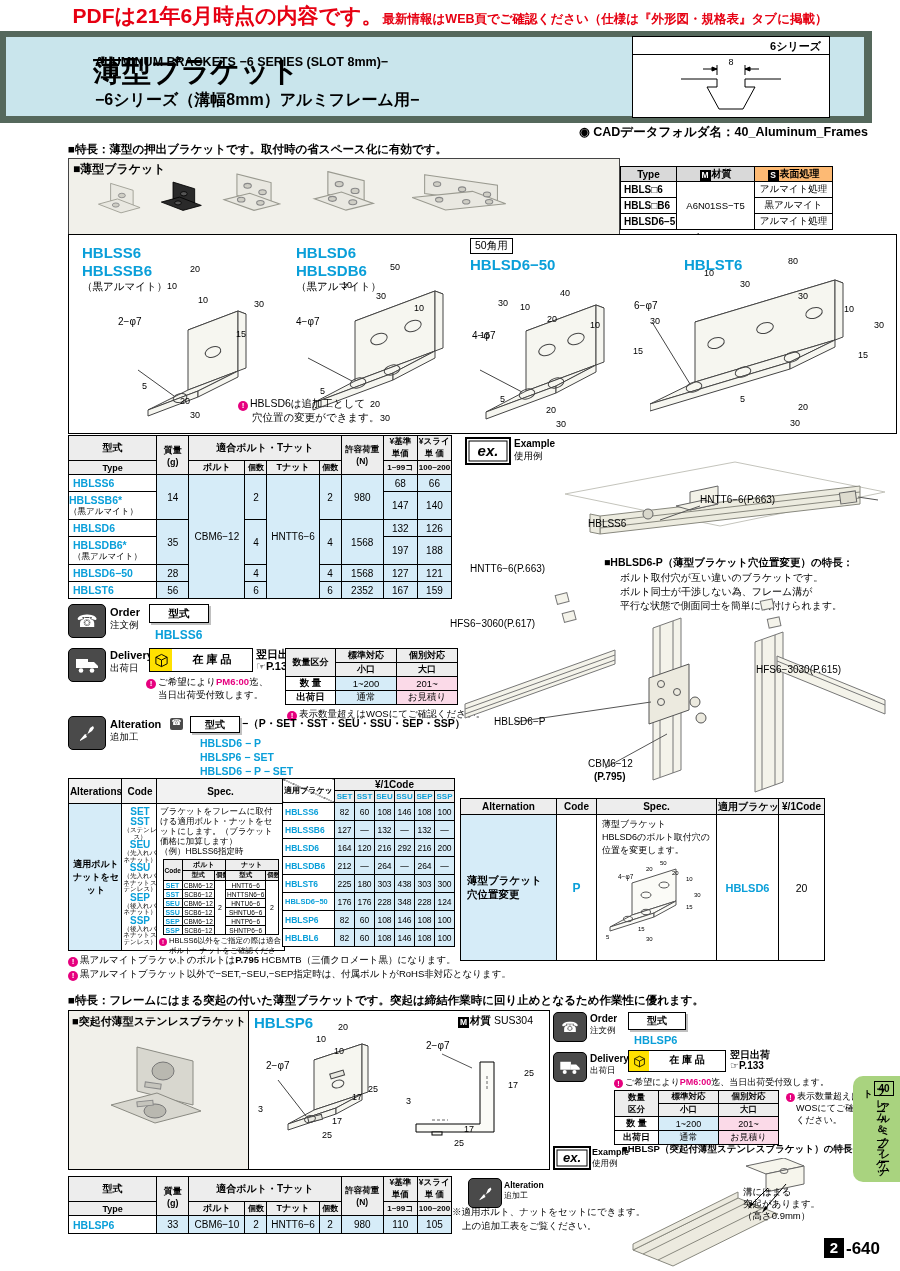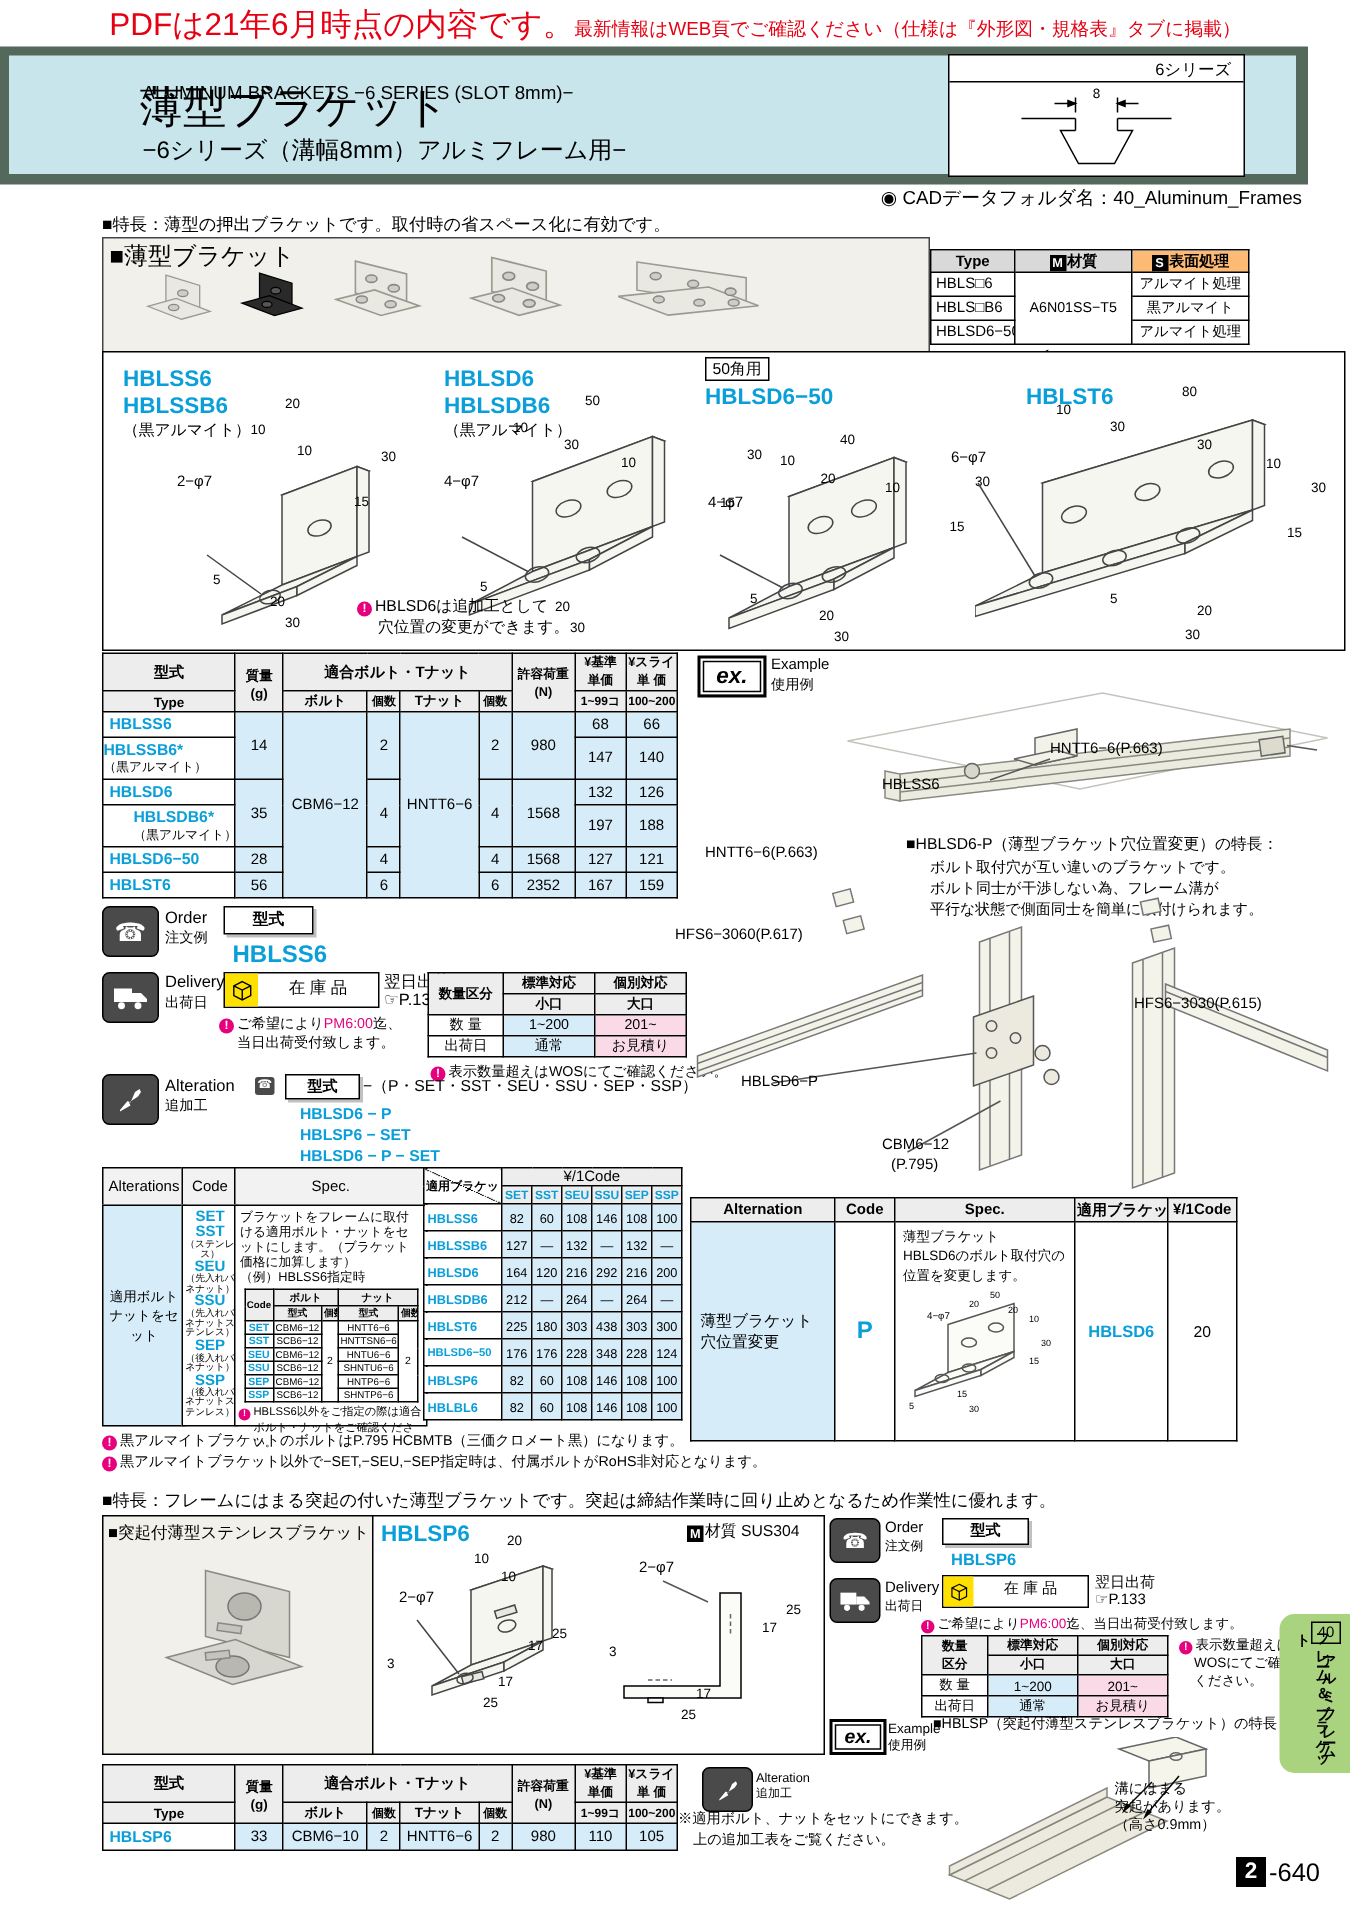--- a/index.html
+++ b/index.html
@@ -1,24 +1,24 @@
 <!DOCTYPE html>
 <html><head>
 <meta charset="utf-8">
 <style>
   html,body{margin:0;padding:0;background:#fff}
   .page{position:relative;width:900px;height:1271px;background:#fff;font-family:"Liberation Sans",sans-serif;overflow:hidden}
   .abs{position:absolute}
-  .b{font-weight:normal}
+  .b{font-weight:bold}
   .blue{color:#0a9fd9;font-weight:bold}
   .red{color:#e60012}
   .mag{color:#e6007e}
   .fs6{font-size:6.5px}.fs7{font-size:7px}.fs75{font-size:7.5px}.fs8{font-size:8px}.fs85{font-size:8.5px}
   .fs9{font-size:9px}.fs95{font-size:9.5px}.fs10{font-size:10px}.fs105{font-size:10.5px}
-  .fs11{font-size:11px}.fs115{font-size:11.5px}.fs12{font-size:16px}.fs125{font-size:12.5px}
+  .fs11{font-size:11px}.fs115{font-size:11.5px}.fs12{font-size:12px}.fs125{font-size:12.5px}
   .fs13{font-size:13px}.fs15{font-size:15px}.fs16{font-size:16px}.fs17{font-size:17px}
   table{border-collapse:collapse;table-layout:fixed}
   th,td{border:1px solid #000;text-align:center;padding:0 1px;overflow:hidden;white-space:nowrap}
   th{background:#ededed;font-weight:bold}
   .bgB{background:#d6ecf8}.bgP{background:#fbdae8}.bgW{background:#fff}
   .ni{display:inline-block;width:10px;height:10px;background:#e6007e;color:#fff;border-radius:50%;
       font-size:8px;line-height:10px;text-align:center;font-weight:bold;margin-right:2px;vertical-align:-1px}
   .bdg{display:inline-block;background:#000;color:#fff;width:11px;height:11px;line-height:11px;
       text-align:center;font-size:8.5px;font-weight:bold;vertical-align:-1px;margin-right:1px}
   .icn{position:absolute;background:#4a4a4a;border:1px solid #000;border-radius:5px;display:flex;
@@ -341,21 +341,21 @@
     <tr style="height:17px">
       <td class="blue fs105 bgW" style="text-align:left;padding-left:4px">HBLSD6</td>
       <td class="bgB fs10" rowspan="2">35</td>
       <td class="bgB fs10" rowspan="2">4</td>
       <td class="bgB fs10" rowspan="2">4</td>
       <td class="bgB fs10" rowspan="2">1568</td>
       <td class="bgB fs10">132</td>
       <td class="bgB fs10">126</td>
     </tr>
     <tr style="height:28px">
-      <td class="bgW" style="text-align:left;padding-left:20px">
+      <td class="bgW" style="text-align:left;padding-left:4px">
             <span class="blue fs105" style="display:block">HBLSDB6*</span>
             <span class="fs85" style="display:block">（黒アルマイト）</span>
           </td>
       <td class="bgB fs10">197</td>
       <td class="bgB fs10">188</td>
     </tr>
     <tr style="height:17px">
       <td class="blue fs105 bgW" style="text-align:left;padding-left:4px">HBLSD6−50</td>
       <td class="bgB fs10">28</td>
       <td class="bgB fs10">4</td>

